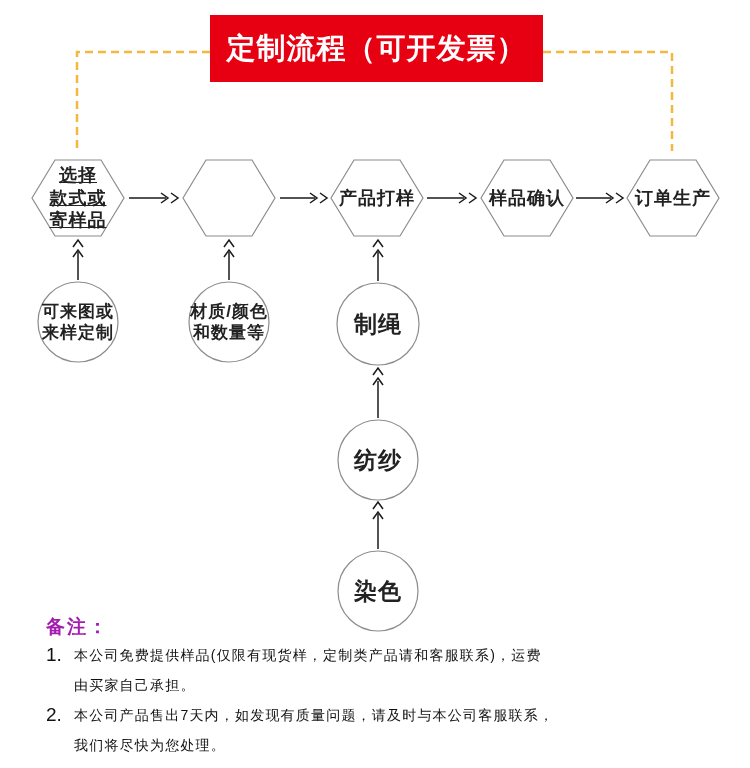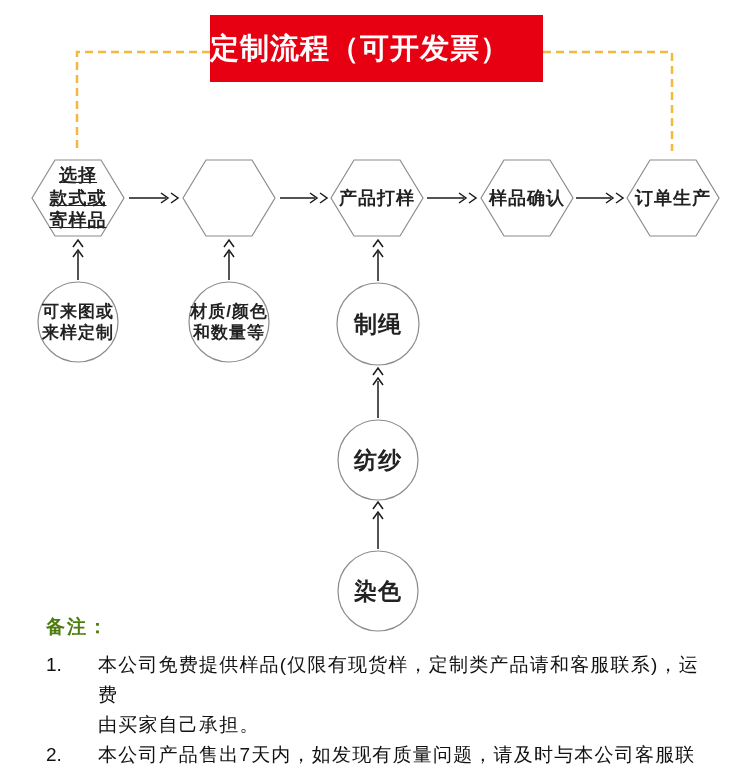--- a/index.html
+++ b/index.html
@@ -11,21 +11,21 @@
     overflow: hidden;
     font-family: "Liberation Sans", "DejaVu Sans", sans-serif;
   }
   svg.canvas { position: absolute; left: 0; top: 0; }
 
   .banner {
     position: absolute;
     left: 210px; top: 15px;
     width: 333px; height: 67px;
     background: #e60012;
-    display: flex; align-items: center; justify-content: flex-start;
+    display: flex; align-items: center; justify-content: center;
   }
   .banner-title {
     color: #ffffff;
     font-size: 29px;
     font-weight: bold;
     letter-spacing: 1px;
     white-space: nowrap;
   }
 
   .node-label {
@@ -42,38 +42,36 @@
   .circ-label { width: 96px;  height: 78px; font-size: 17px; }
   .circ-label.big { font-size: 23px; }
 
   .notes {
     position: absolute;
     left: 46px; top: 614px;
     width: 670px;
     color: #111111;
   }
   .notes-heading {
-    color: #4d7c0f;
+    color: #a21caf;
     font-size: 19px;
     font-weight: bold;
     letter-spacing: 2px;
-    margin-bottom: 10px;
   }
   .note-item { display: flex; align-items: flex-start; }
   .note-num {
     flex: 0 0 28px;
     font-size: 19px;
     line-height: 30px;
   }
   .note-text {
-    font-size: 19px;
+    font-size: 14px;
     line-height: 30px;
     letter-spacing: 1.2px;
     white-space: pre-line;
-    margin-left: 24px;
   }
 </style>
 </head>
 <body>
 
 <div class="stage">
 
   <svg class="canvas" width="750" height="768" viewBox="0 0 750 768">
 
     <polyline points="210,52 77,52 77,150" fill="none" stroke="#f3b83f" stroke-width="2.5" stroke-dasharray="8 5"></polyline>

